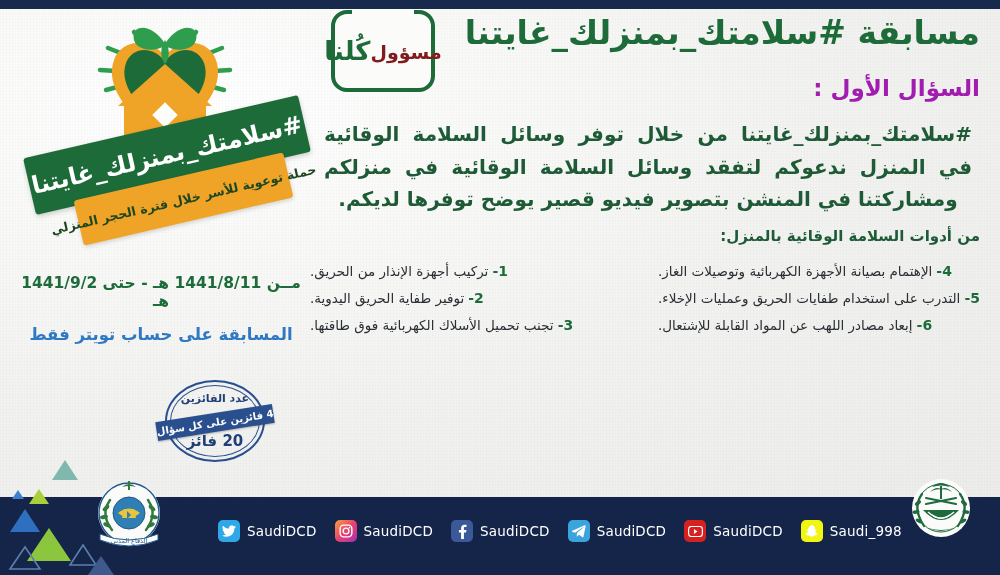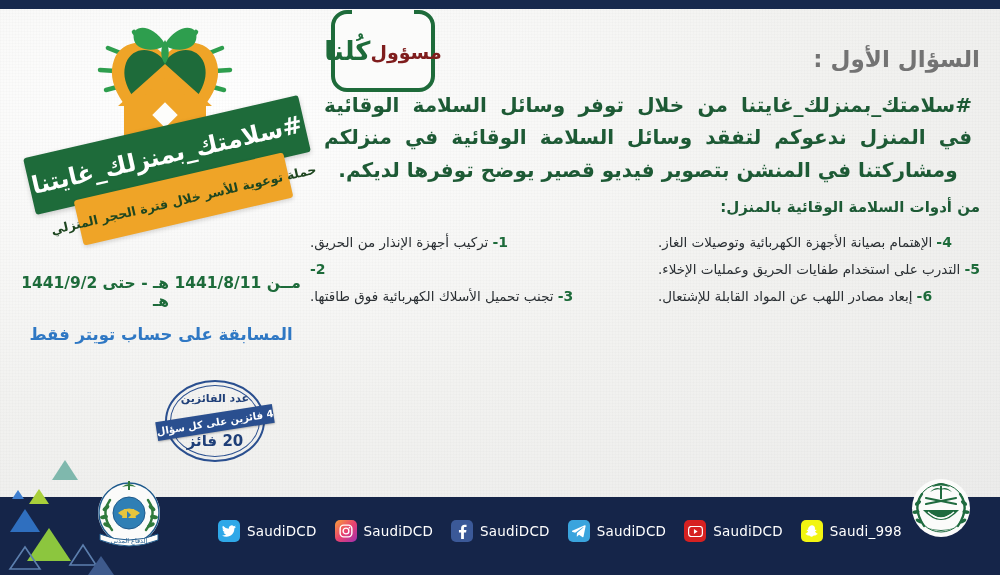--- a/index.html
+++ b/index.html
@@ -173,24 +173,24 @@
   .main-title {
     color: #1e6b3a;
     font-size: 33px;
     font-weight: bold;
     line-height: 1.25;
     padding-right: 6px;
     white-space: nowrap;
   }
 
   .q-label {
-    color: #737373;
+    color: #a21caf;
     font-size: 23px;
     font-weight: bold;
-    margin-top: 34px;
+    margin-top: 22px;
     padding-right: 6px;
   }
 
   .paragraph {
     color: #1d5a35;
     font-size: 20px;
     font-weight: bold;
     line-height: 1.62;
     margin-top: 17px;
     text-align: justify;
@@ -447,20 +447,21 @@
   </div>
 
   <div class="kullna">
     <div class="kullna-swoosh"></div>
     <div class="k1">كُلنا</div>
     <div class="k2">مسؤول</div>
   </div>
 
   <div class="content">
 
+    <div class="main-title">مسابقة #سلامتك_بمنزلك_غايتنا</div>
 
     <div class="q-label">السؤال الأول :</div>
 
     <div class="paragraph">#سلامتك_بمنزلك_غايتنا من خلال توفر وسائل السلامة الوقائية في المنزل ندعوكم لتفقد وسائل السلامة الوقائية في منزلكم ومشاركتنا في المنشن بتصوير فيديو قصير يوضح توفرها لديكم.</div>
 
     <div class="tools-label">من أدوات السلامة الوقائية بالمنزل:</div>
 
     <div class="lists">
 
       <div class="list-col left-col">
@@ -478,20 +479,21 @@
         </div>
       </div>
 
       <div class="list-col right-col">
         <div class="list-item">
           <span class="list-num">1-</span>
           <span>تركيب أجهزة الإنذار من الحريق.</span>
         </div>
         <div class="list-item">
           <span class="list-num">2-</span>
+          <span>توفير طفاية الحريق اليدوية.</span>
         </div>
         <div class="list-item">
           <span class="list-num">3-</span>
           <span>تجنب تحميل الأسلاك الكهربائية فوق طاقتها.</span>
         </div>
       </div>
 
     </div>
   </div>
 

